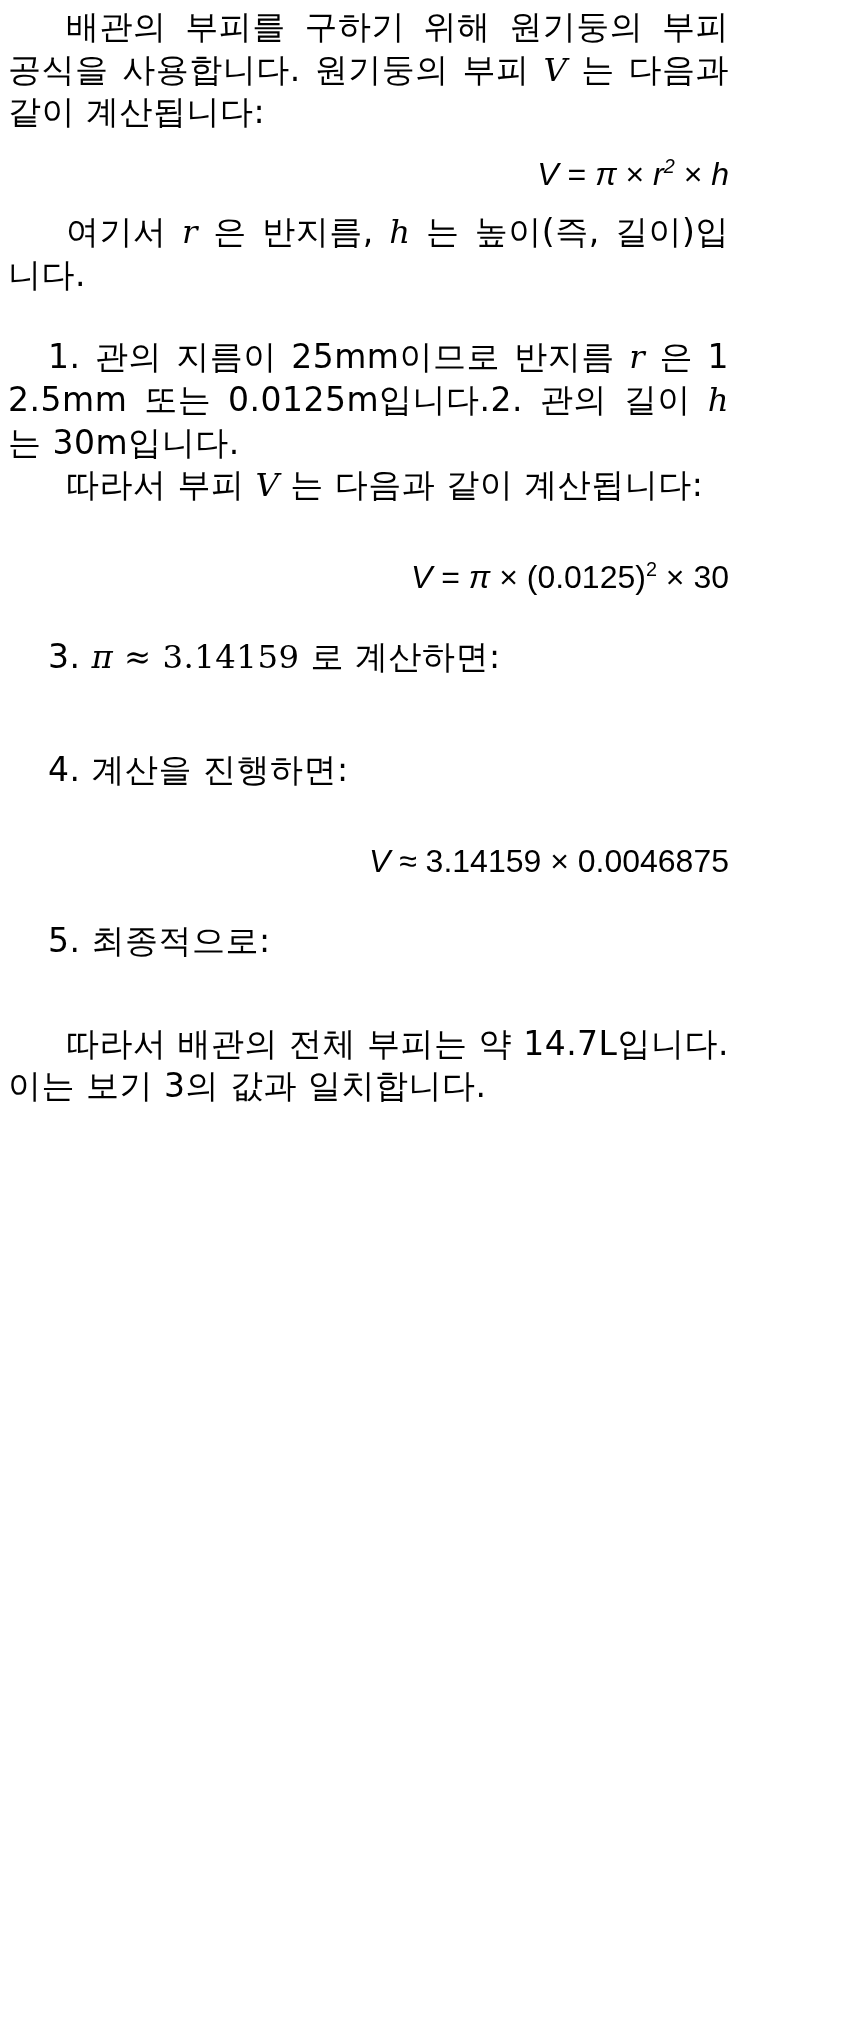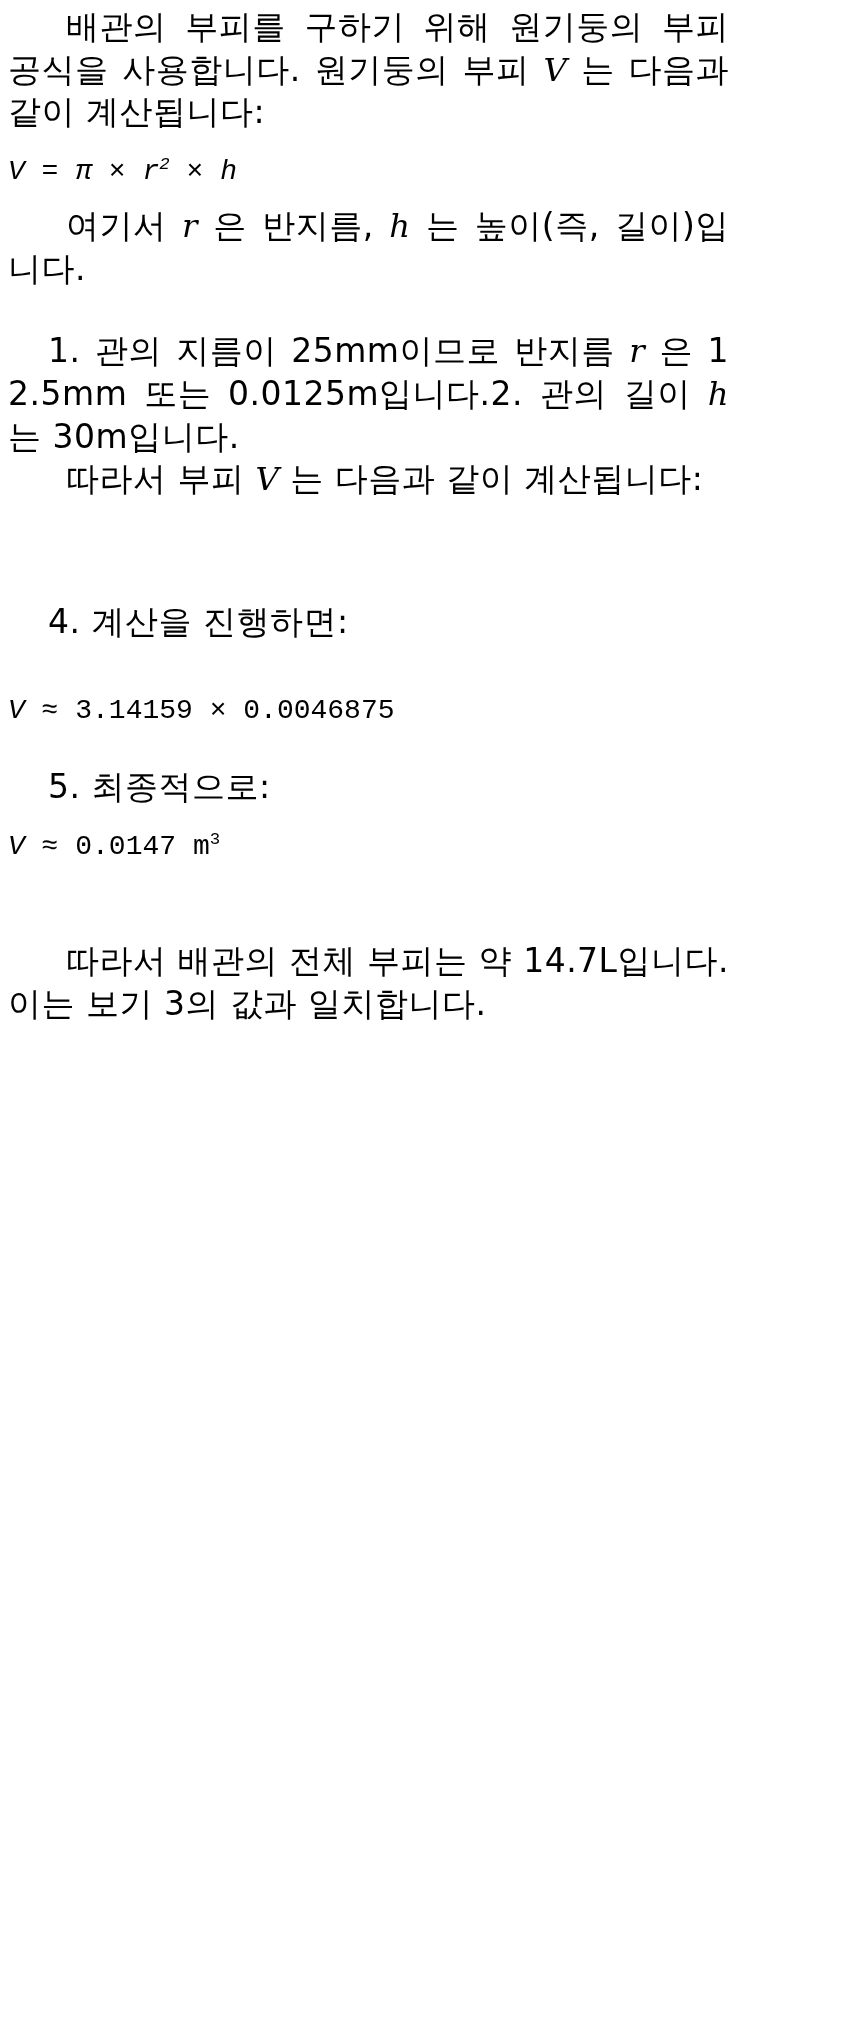--- a/index.html
+++ b/index.html
@@ -31,23 +31,23 @@
   }
   .para.indent {
     text-indent: 58px;
   }
   .para.indent-sm {
     text-indent: 40px;
     margin-top: 40px;
   }
   
   .math {
-    font-family: Liberation Mono, monospace;
-    font-size: 28px;
-    text-align: left;
+    font-family: Liberation Sans, sans-serif;
+    font-size: 32px;
+    text-align: right;
     margin: 22px 0 18px 0;
     white-space: nowrap;
   }
   .math .var {
     font-style: italic;
   }
   .math .op {
     font-style: normal;
   }
   sup {
@@ -80,34 +80,35 @@
   <div class="math"><span class="var">V</span><span class="op"> = </span><span class="var">π</span><span class="op"> × </span><span class="var">r</span><sup class="var">2</sup><span class="op"> × </span><span class="var">h</span></div>
 
   <p class="para indent"><span>여기서 </span><span class="inline-math">r</span><span> 은 반지름, </span><span class="inline-math">h</span><span> 는 높이(즉, 길이)입니다.</span></p>
 
   <p class="para indent-sm"><span>1.</span><span> 관의 지름이 25mm이므로 반지름 </span><span class="inline-math">r</span><span> 은 12.5mm 또는 0.0125m입니다.</span><span>2.</span><span> 관의 길이 </span><span class="inline-math">h</span><span> 는 30m입니다.</span></p>
 
   <p class="para indent"><span>따라서 부피 </span><span class="inline-math">V</span><span> 는 다음과 같이 계산됩니다:</span></p>
 
   <div class="spacer-md"></div>
 
+  <div class="math"><span class="var">V</span><span class="op"> = </span><span class="var">π</span><span class="op"> × </span><span class="op">(0.0125)</span><sup class="op">2</sup><span class="op"> × </span><span class="op">30</span></div>
 
+  <p class="para indent-sm"><span>3.</span><span> </span><span class="inline-math">π</span><span class="inline-up"> ≈ </span><span class="inline-up">3.14159</span><span> 로 계산하면:</span></p>
 
   <div class="spacer-md"></div>
 
 
   <p class="para indent-sm"><span>4.</span><span> 계산을 진행하면:</span></p>
 
   <div class="spacer-md"></div>
 
   <div class="math"><span class="var">V</span><span class="op"> ≈ </span><span class="op">3.14159</span><span class="op"> × </span><span class="op">0.0046875</span></div>
 
   <p class="para indent-sm"><span>5.</span><span> 최종적으로:</span></p>
 
-  <div class="math"><span class="var">V</span><span class="op"> ≈ </span><span class="op">0.0147</span><span class="op nb">&nbsp;</span><span class="op">m</span><sup class="op">3</sup></div>
 
 
   <div class="spacer-lg"></div>
 
 
   <div class="spacer-sm"></div>
 
   <p class="para indent">따라서 배관의 전체 부피는 약 14.7L입니다. 이는 보기 3의 값과 일치합니다.</p>
 
 </div>

